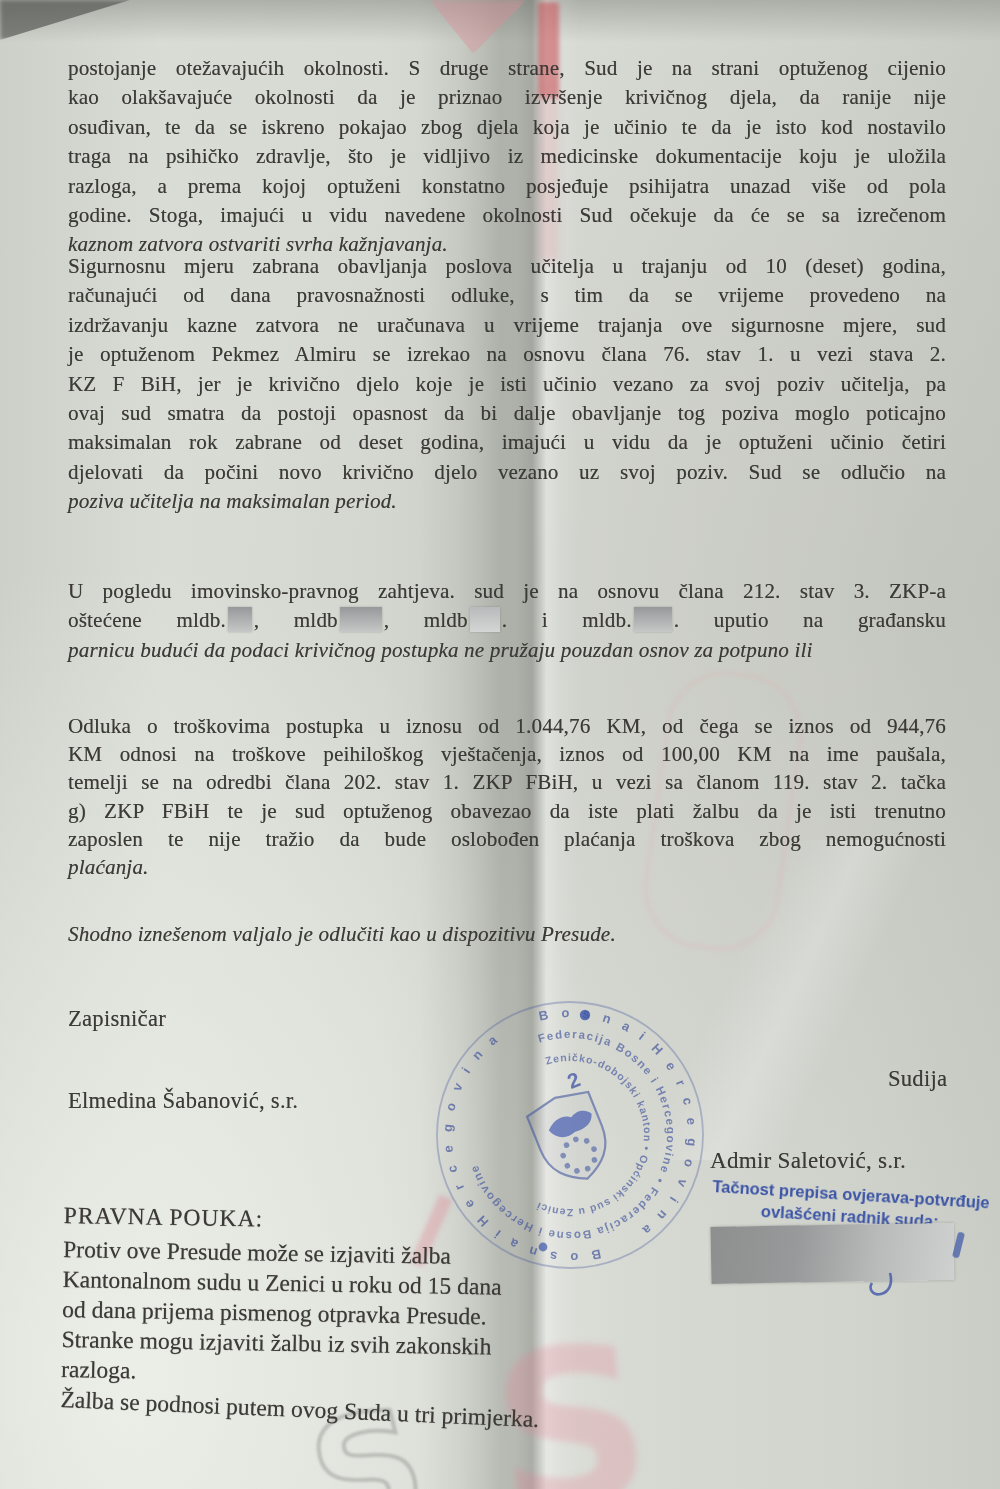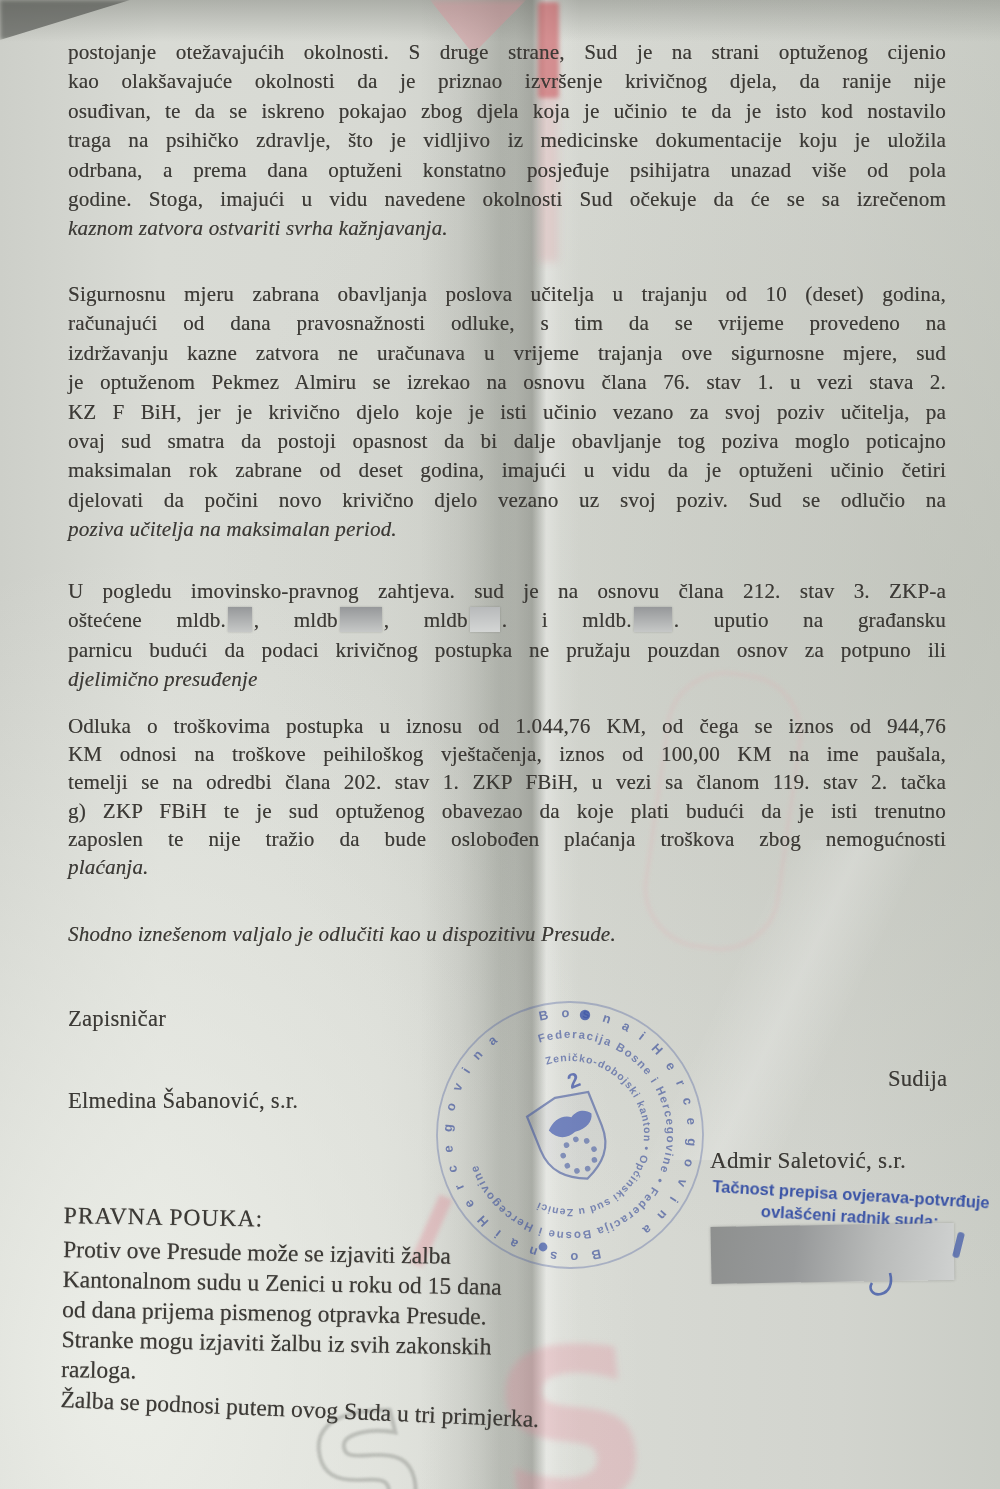--- a/index.html
+++ b/index.html
@@ -85,56 +85,55 @@
   <div class="overlay sheen"></div>
 
   <div class="overlay wm-top-wedge"></div>
   <div class="overlay wm-top-bar"></div>
   <div class="overlay wm-top-fade"></div>
   <div class="overlay wm-mid-ring"></div>
   <div class="overlay wm-red-slash"></div>
   <div class="overlay wm-bigS">S</div>
   <div class="overlay wm-greyS">S</div>
 
-  <div class="para" style="top:38px;">
+  <div class="para" style="top:54px;">
       <div class="tline">postojanje otežavajućih okolnosti. S druge strane, Sud je na strani optuženog cijenio</div>
       <div class="tline">kao olakšavajuće okolnosti da je priznao izvršenje krivičnog djela, da ranije nije</div>
       <div class="tline">osuđivan, te da se iskreno pokajao zbog djela koja je učinio te da je isto kod nostavilo</div>
       <div class="tline">traga na psihičko zdravlje, što je vidljivo iz medicinske dokumentacije koju je uložila</div>
-      <div class="tline">odrbana, a prema dana optuženi konstatno posjeđuje psihijatra unazad više od pola</div>
+      <div class="tline">razloga, a prema kojoj optuženi konstatno posjeđuje psihijatra unazad više od pola</div>
       <div class="tline">godine. Stoga, imajući u vidu navedene okolnosti Sud očekuje da će se sa izrečenom</div>
       <div class="tline">kaznom zatvora ostvariti svrha kažnjavanja.</div>
     </div>
 
-  <div class="para" style="top:280px;">
+  <div class="para" style="top:252px;">
       <div class="tline">Sigurnosnu mjeru zabrana obavljanja poslova učitelja u trajanju od 10 (deset) godina,</div>
       <div class="tline">računajući od dana pravosnažnosti odluke, s tim da se vrijeme provedeno na</div>
       <div class="tline">izdržavanju kazne zatvora ne uračunava u vrijeme trajanja ove sigurnosne mjere, sud</div>
       <div class="tline">je optuženom Pekmez Almiru se izrekao na osnovu člana 76. stav 1. u vezi stava 2.</div>
       <div class="tline">KZ F BiH, jer je krivično djelo koje je isti učinio vezano za svoj poziv učitelja, pa</div>
       <div class="tline">ovaj sud smatra da postoji opasnost da bi dalje obavljanje tog poziva moglo poticajno</div>
       <div class="tline">maksimalan rok zabrane od deset godina, imajući u vidu da je optuženi učinio četiri</div>
       <div class="tline">djelovati da počini novo krivično djelo vezano uz svoj poziv. Sud se odlučio na</div>
       <div class="tline">poziva učitelja na maksimalan period.</div>
     </div>
 
   <div class="para" style="top:577px;">
     <div class="tline">U pogledu imovinsko-pravnog zahtjeva. sud je na osnovu člana 212. stav 3. ZKP-a</div>
     <div class="tline">
       <span>oštećene mldb.</span><span class="rbox rb1"></span><span>, mldb</span><span class="rbox rb2"></span><span>, mldb</span><span class="rbox rb3"></span><span>. i mldb.</span><span class="rbox rb4"></span><span>. uputio na građansku</span>
     </div>
     <div class="tline">parnicu budući da podaci krivičnog postupka ne pružaju pouzdan osnov za potpuno ili</div>
-    <div class="tline noj">djelimično presuđenje</div>
   </div>
 
   <div class="para p4" style="top:712px;">
       <div class="tline">Odluka o troškovima postupka u iznosu od 1.044,76 KM, od čega se iznos od 944,76</div>
       <div class="tline">KM odnosi na troškove peihiloškog vještačenja, iznos od 100,00 KM na ime paušala,</div>
       <div class="tline">temelji se na odredbi člana 202. stav 1. ZKP FBiH, u vezi sa članom 119. stav 2. tačka</div>
-      <div class="tline">g) ZKP FBiH te je sud optuženog obavezao da koje plati budući da je isti trenutno</div>
+      <div class="tline">g) ZKP FBiH te je sud optuženog obavezao da iste plati žalbu da je isti trenutno</div>
       <div class="tline">zaposlen te nije tražio da bude oslobođen plaćanja troškova zbog nemogućnosti</div>
       <div class="tline">plaćanja.</div>
     </div>
 
   <div class="para single" style="top:920px;">
     <div class="tline noj">Shodno iznešenom valjalo je odlučiti kao u dispozitivu Presude.</div>
   </div>
 
   <div class="lab" style="left:68px;top:1006px;">Zapisničar</div>
   <div class="lab" style="left:68px;top:1088px;">Elmedina Šabanović, s.r.</div>

